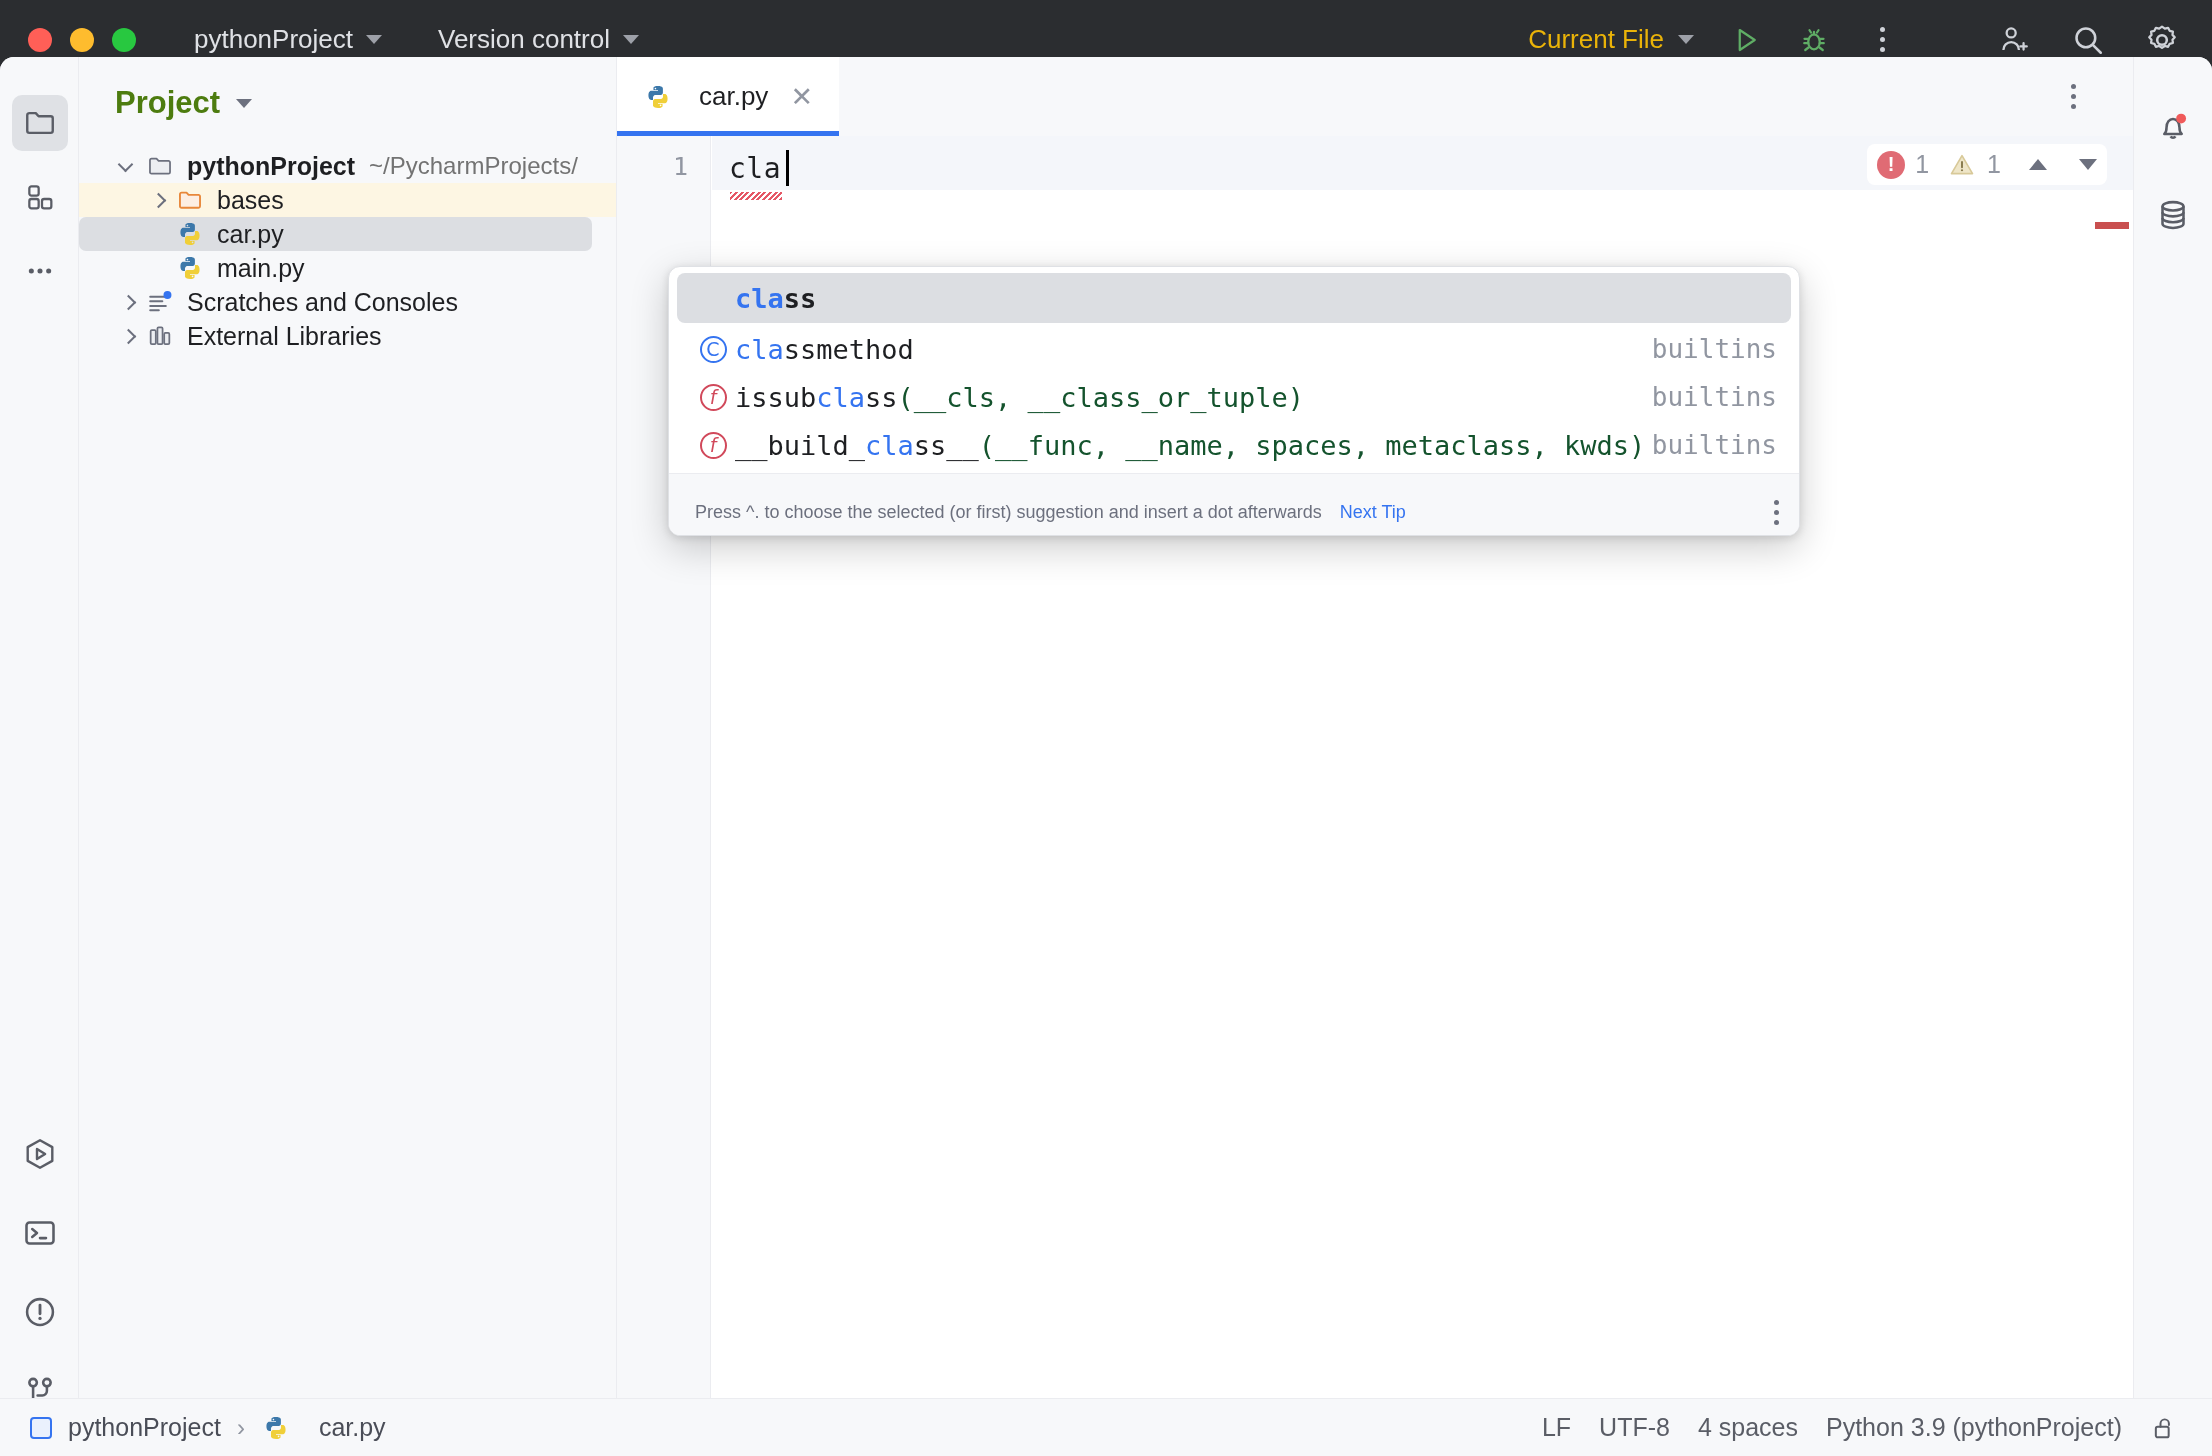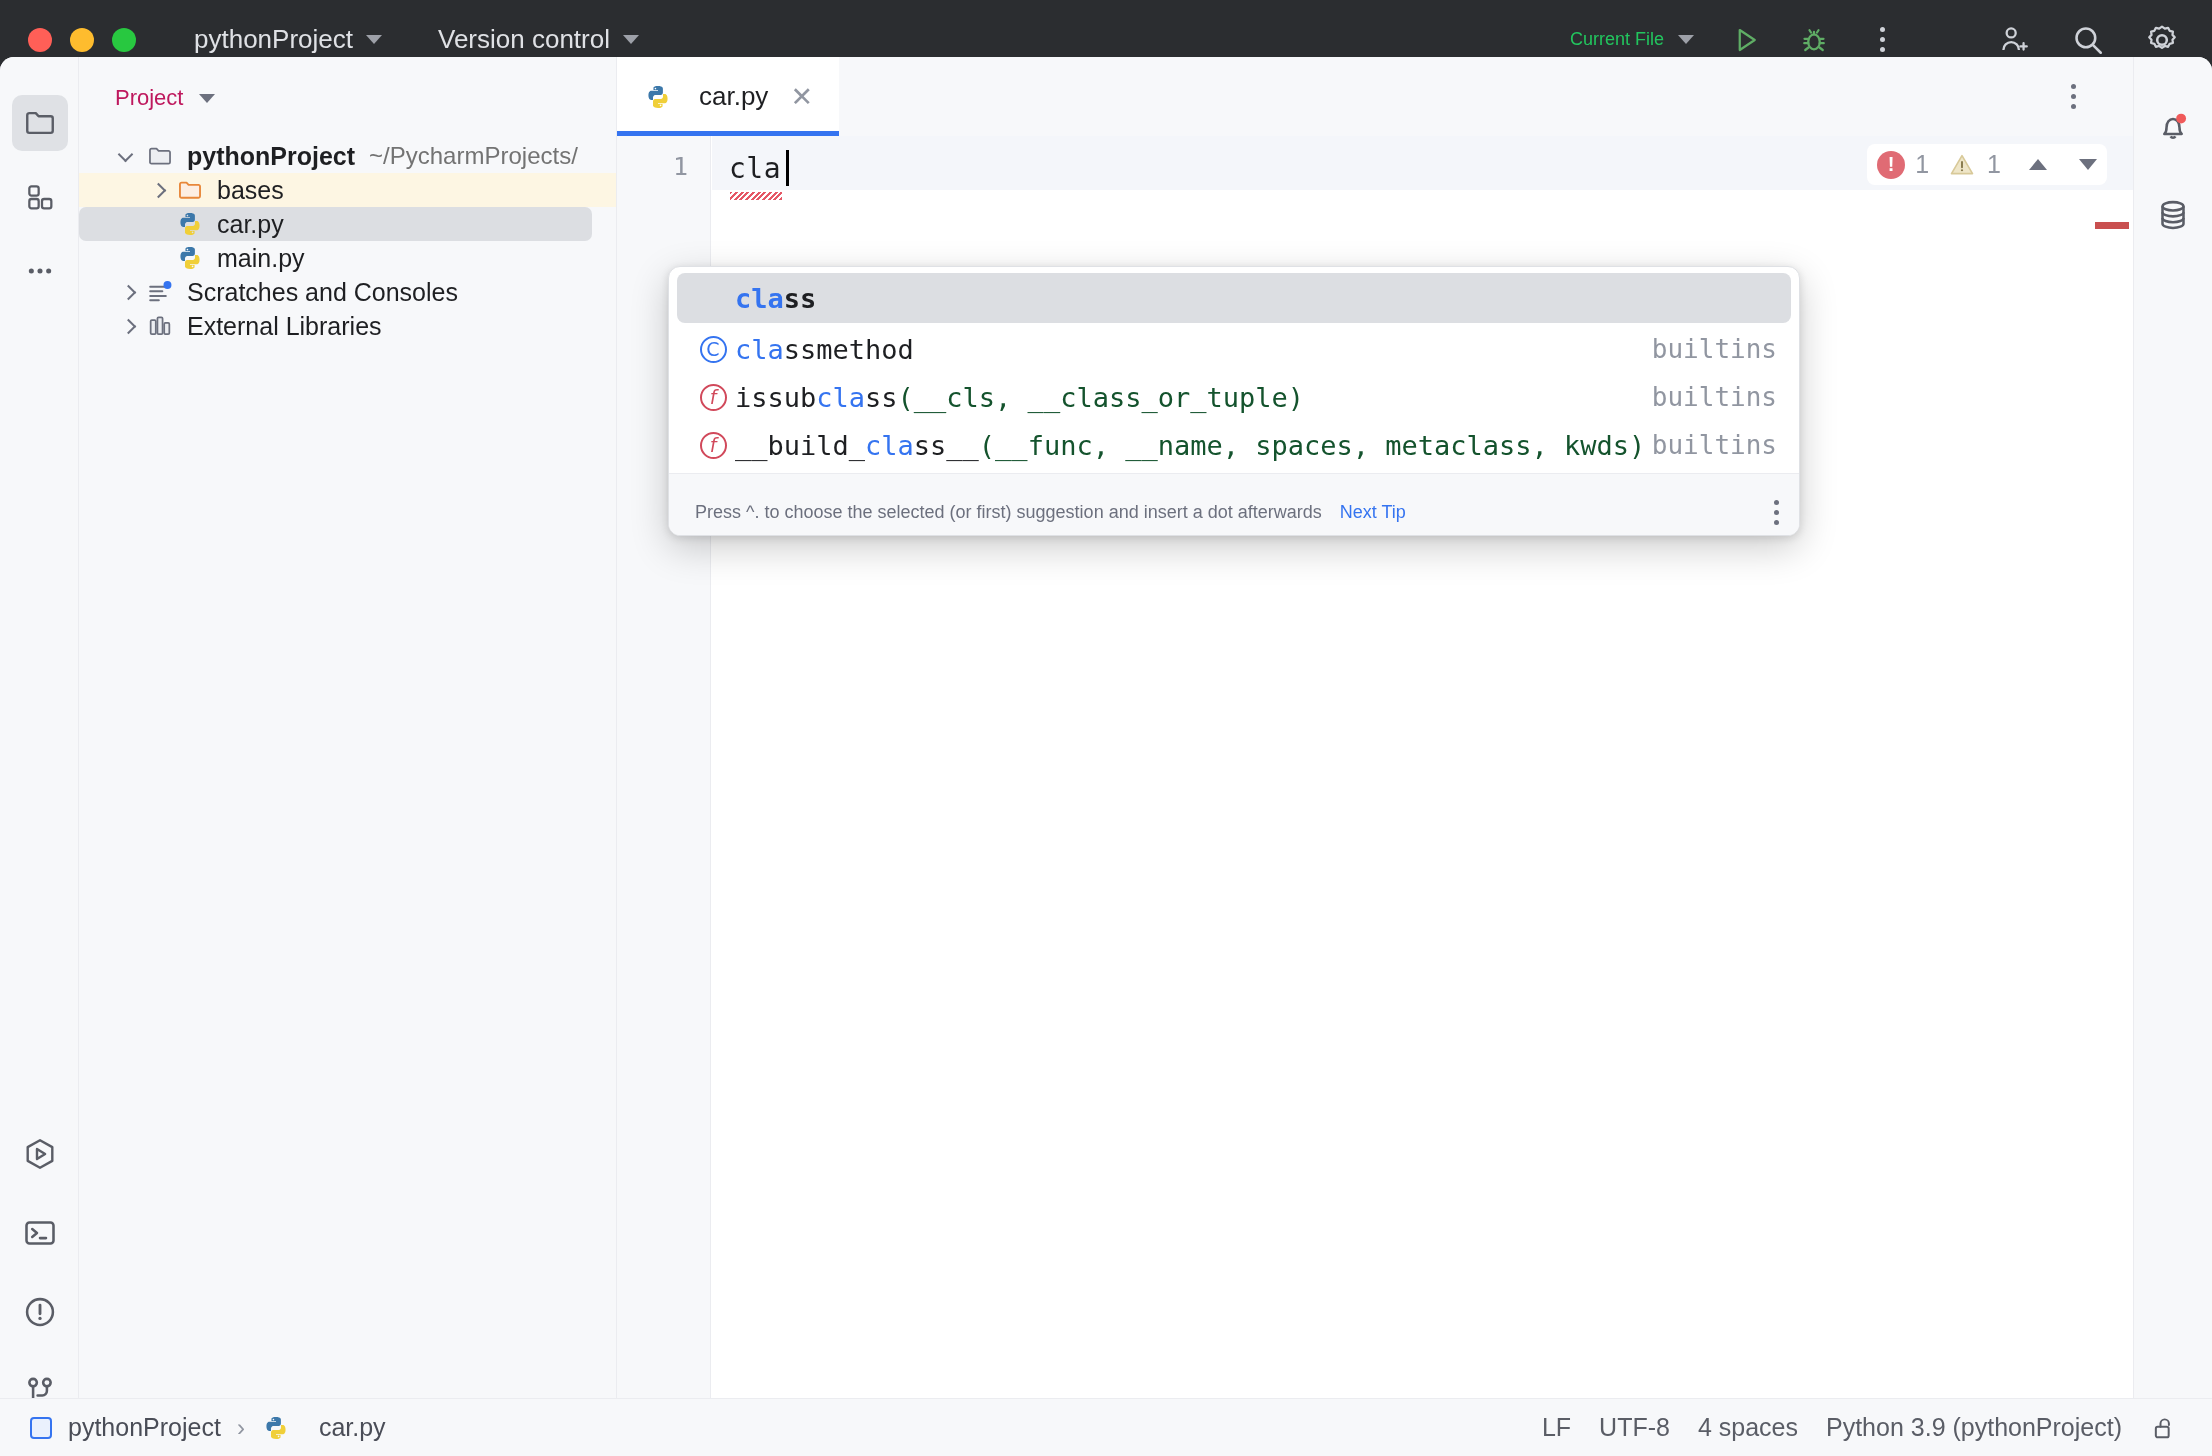--- a/index.html
+++ b/index.html
@@ -42,21 +42,21 @@
     border-left: 8px solid transparent;
     border-right: 8px solid transparent;
     border-top: 9px solid #9da0a8;
   }
   .tb-right {
     position: absolute; right: 0; top: 0; height: 79px;
     display: flex; align-items: center;
   }
   .run-cfg {
     display: flex; align-items: center; gap: 14px;
-    color: #22c55e; font-size: 18px; margin-right: 26px;
+    color: #eab308; font-size: 26px; margin-right: 26px;
     white-space: nowrap;
   }
   .ic-btn {
     width: 52px; height: 52px;
     display: flex; align-items: center; justify-content: center;
     border-radius: 8px;
   }
   .kebab-dots {
     display: flex; flex-direction: column; gap: 5px; align-items: center;
   }
@@ -103,21 +103,21 @@
   .proj {
     position: absolute; left: 79px; top: 0;
     width: 538px; height: 1341px;
     background: #f7f8fa;
     border-right: 1px solid #ebecf0;
   }
   .proj-head {
     display: flex; align-items: center; gap: 16px;
     padding: 28px 0 0 36px;
   }
-  .proj-title { font-size: 22px; font-weight: normal; color: #be185d; }
+  .proj-title { font-size: 31px; font-weight: bold; color: #4d7c0f; }
   .tree { margin-top: 28px; }
   .row {
     height: 34px; display: flex; align-items: center;
     padding-left: 36px; font-size: 25px; color: #1e1f22;
     white-space: nowrap; position: relative;
   }
   .row.hl-yellow { background: #fdf6e3; }
   .row.hl-sel { background: #dcdee2; margin-right: 24px; border-radius: 7px; }
   .arrow {
     width: 30px; display: inline-block; flex: 0 0 30px;

